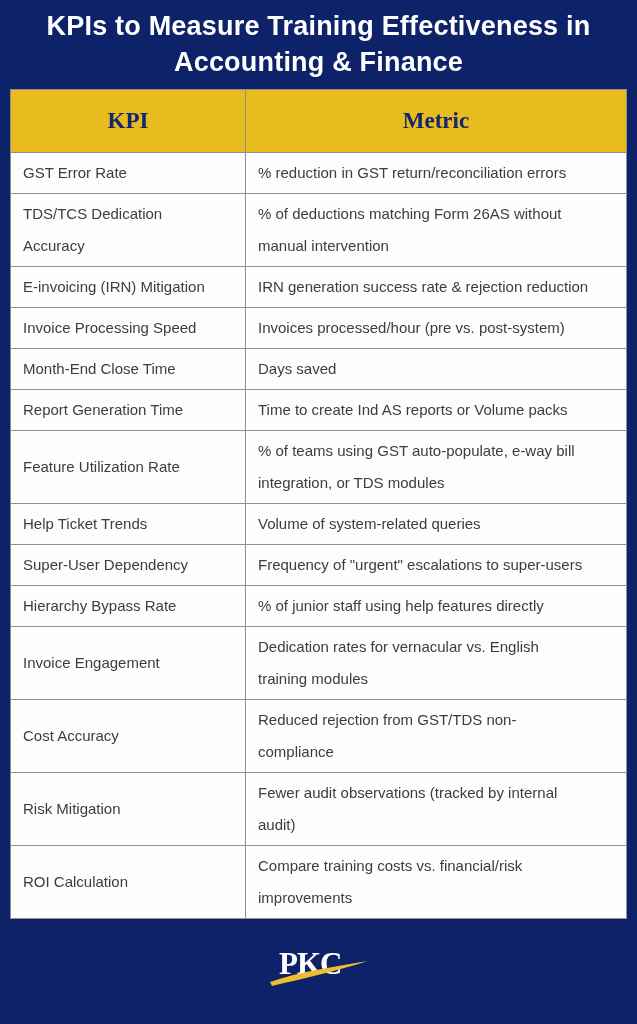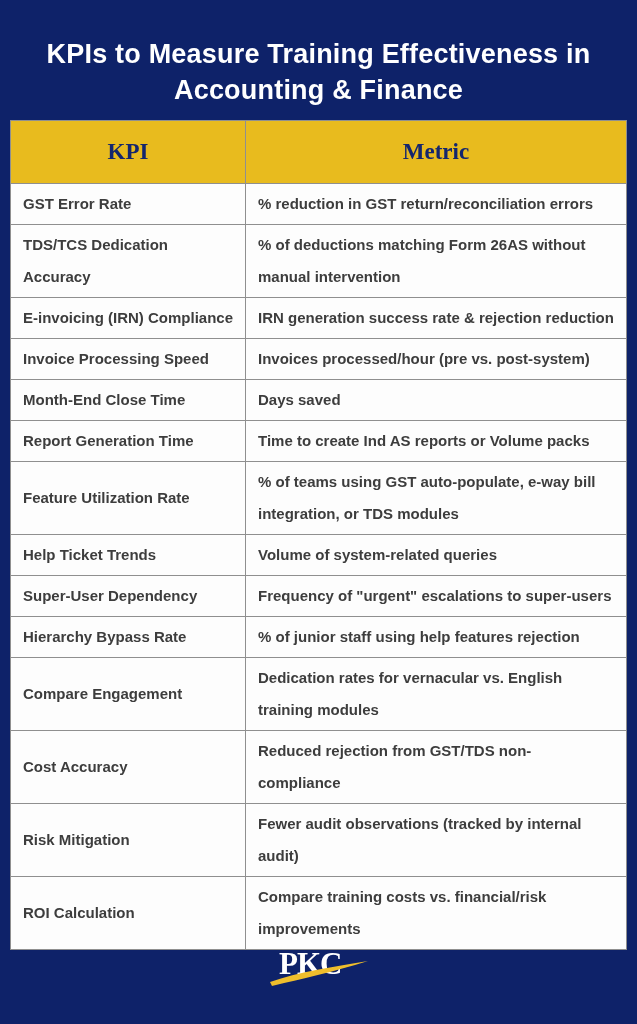--- a/index.html
+++ b/index.html
@@ -8,39 +8,38 @@
     font-family: "Liberation Sans", sans-serif;
     background: #0E2269;
   }
   .page {
     width: 637px; height: 1024px;
     background: #0E2269;
     overflow: hidden;
     position: relative;
   }
   .title {
-    margin: 12px;
-    padding: 24px 10px 0 10px;
+    margin: 0;
+    padding: 8px 10px 0 10px;
     color: #FFFFFF;
     font-size: 27px;
     line-height: 36px;
     font-weight: 700;
     text-align: center;
     white-space: pre-line;
     letter-spacing: 0.2px;
   }
   table.kpi-table {
     border-collapse: collapse;
     width: 617px;
     margin: 9px 10px 0 10px;
     background: #FDFDFD;
   }
   .kpi-table th, .kpi-table td {
     border: 1px solid #8F8F8F;
-    font-weight: bold;
   }
   .kpi-table th {
     background: #E8BB1E;
     color: #14266D;
     font-family: "Liberation Serif", serif;
     font-weight: 700;
     font-size: 23px;
     height: 60px;
     text-align: center;
     vertical-align: middle;
@@ -98,21 +97,21 @@
   </tr>
 
   <tr>
     <td class="kpi-cell">TDS/TCS Dedication
 Accuracy</td>
     <td class="metric-cell">% of deductions matching Form 26AS without
 manual intervention</td>
   </tr>
 
   <tr>
-    <td class="kpi-cell">E-invoicing (IRN) Compliance</td>
+    <td class="kpi-cell">E-invoicing (IRN) Mitigation</td>
     <td class="metric-cell">IRN generation success rate &amp; rejection reduction</td>
   </tr>
 
   <tr>
     <td class="kpi-cell">Invoice Processing Speed</td>
     <td class="metric-cell">Invoices processed/hour (pre vs. post-system)</td>
   </tr>
 
   <tr>
     <td class="kpi-cell">Month-End Close Time</td>
@@ -135,25 +134,25 @@
     <td class="metric-cell">Volume of system-related queries</td>
   </tr>
 
   <tr>
     <td class="kpi-cell">Super-User Dependency</td>
     <td class="metric-cell">Frequency of "urgent" escalations to super-users</td>
   </tr>
 
   <tr>
     <td class="kpi-cell">Hierarchy Bypass Rate</td>
-    <td class="metric-cell">% of junior staff using help features rejection</td>
+    <td class="metric-cell">% of junior staff using help features directly</td>
   </tr>
 
   <tr>
-    <td class="kpi-cell">Compare Engagement</td>
+    <td class="kpi-cell">Invoice Engagement</td>
     <td class="metric-cell">Dedication rates for vernacular vs. English
 training modules</td>
   </tr>
 
   <tr>
     <td class="kpi-cell">Cost Accuracy</td>
     <td class="metric-cell">Reduced rejection from GST/TDS non-
 compliance</td>
   </tr>
 

